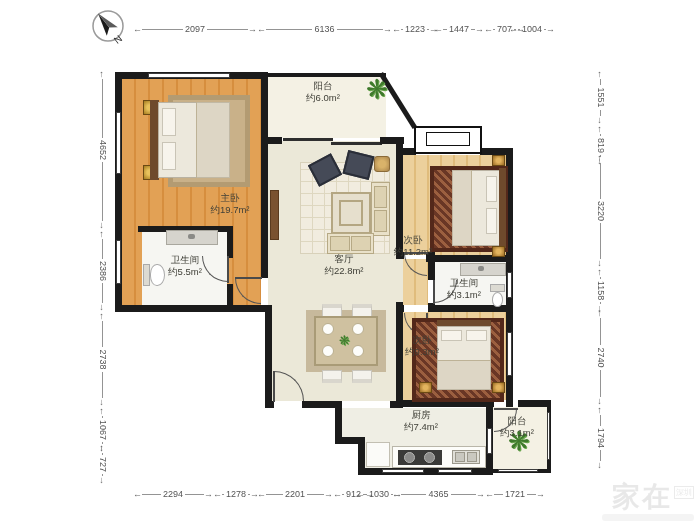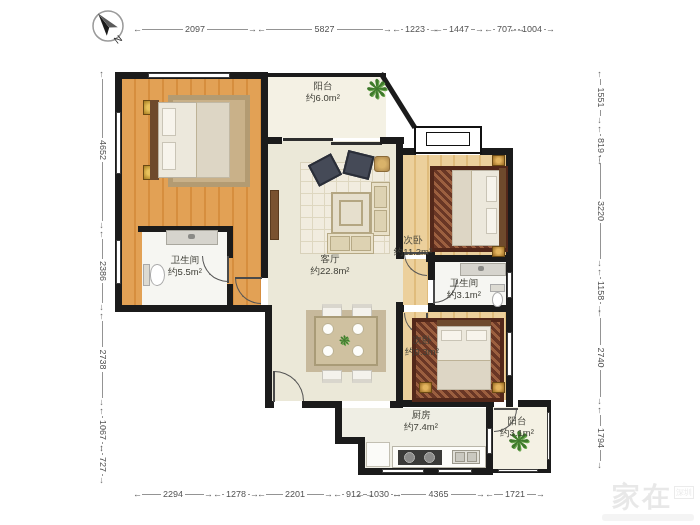--- a/index.html
+++ b/index.html
@@ -209,21 +209,23 @@
   <div class="fur" style="left:424px;top:452px;width:11px;height:11px;background:#8a8a88;border:1px solid #b5b5b2;border-radius:50%"></div>
   <div class="fur" style="left:452px;top:450px;width:28px;height:14px;background:#e0dfd8;border:1px solid #9b988c"></div>
   <div class="fur" style="left:455px;top:452px;width:10px;height:10px;background:#c9c8c0;border:1px solid #9b988c"></div>
   <div class="fur" style="left:467px;top:452px;width:10px;height:10px;background:#c9c8c0;border:1px solid #9b988c"></div>
 
   <span class="plant" style="left:366px;top:76px;font-size:26px">❋</span>
   <span class="plant" style="left:508px;top:428px;font-size:26px">❋</span>
 
   <div class="lbl" style="left:290px;top:80px;width:66px">
     <span>阳台</span><br><span>约6.0m²</span></div>
-  <div class="lbl" style="left:297px;top:253px;width:66px">
+  <div class="lbl" style="left:197px;top:192px;width:66px">
+    <span>主卧</span><br><span>约19.7m²</span></div>
+  <div class="lbl" style="left:311px;top:253px;width:66px">
     <span>客厅</span><br><span>约22.8m²</span></div>
   <div class="lbl" style="left:380px;top:234px;width:66px">
     <span>次卧</span><br><span>约11.2m²</span></div>
   <div class="lbl" style="left:152px;top:254px;width:66px">
     <span>卫生间</span><br><span>约5.5m²</span></div>
   <div class="lbl" style="left:431px;top:277px;width:66px">
     <span>卫生间</span><br><span>约3.1m²</span></div>
   <div class="lbl" style="left:389px;top:334px;width:66px">
     <span>次卧</span><br><span>约9.3m²</span></div>
   <div class="lbl" style="left:388px;top:409px;width:66px">
@@ -232,21 +234,21 @@
     <span>阳台</span><br><span>约3.1m²</span></div>
 
   <div class="dim" style="left:133px;top:22px;width:412px;height:14px">
     <span class="seg" style="width:124px">
         <span class="ln"></span>
         <span class="v">2097</span>
         <span class="ln"></span>
       </span>
     <span class="seg" style="width:135px">
         <span class="ln"></span>
-        <span class="v">5827</span>
+        <span class="v">6136</span>
         <span class="ln"></span>
       </span>
     <span class="seg" style="width:42px">
         <span class="ln"></span>
         <span class="v">1223</span>
         <span class="ln"></span>
       </span>
     <span class="seg" style="width:50px">
         <span class="ln"></span>
         <span class="v">1447</span>

